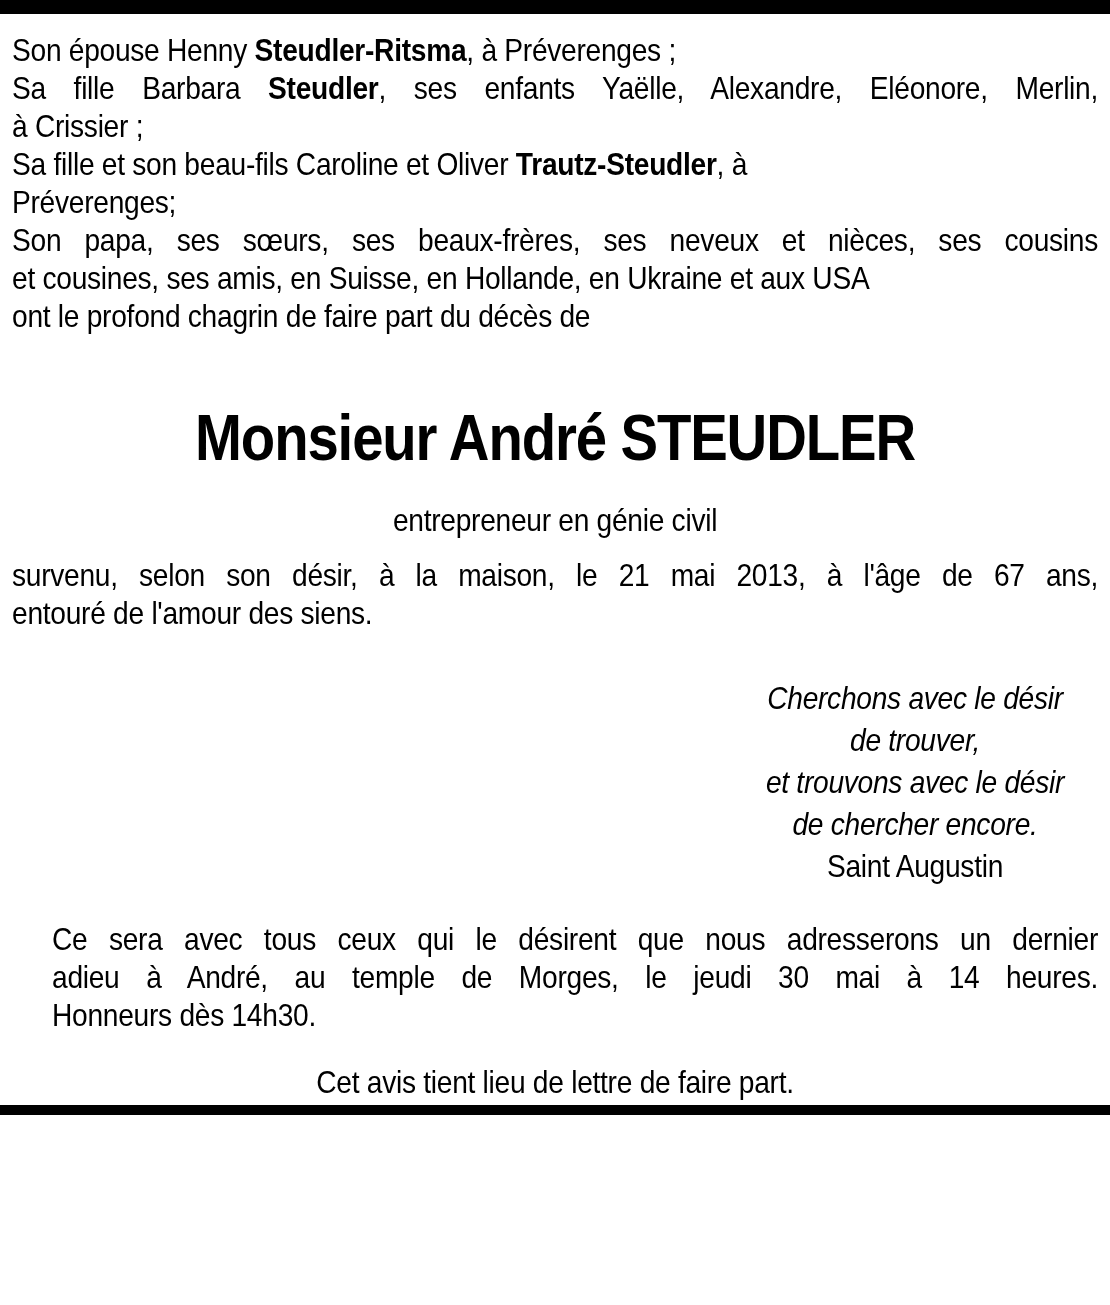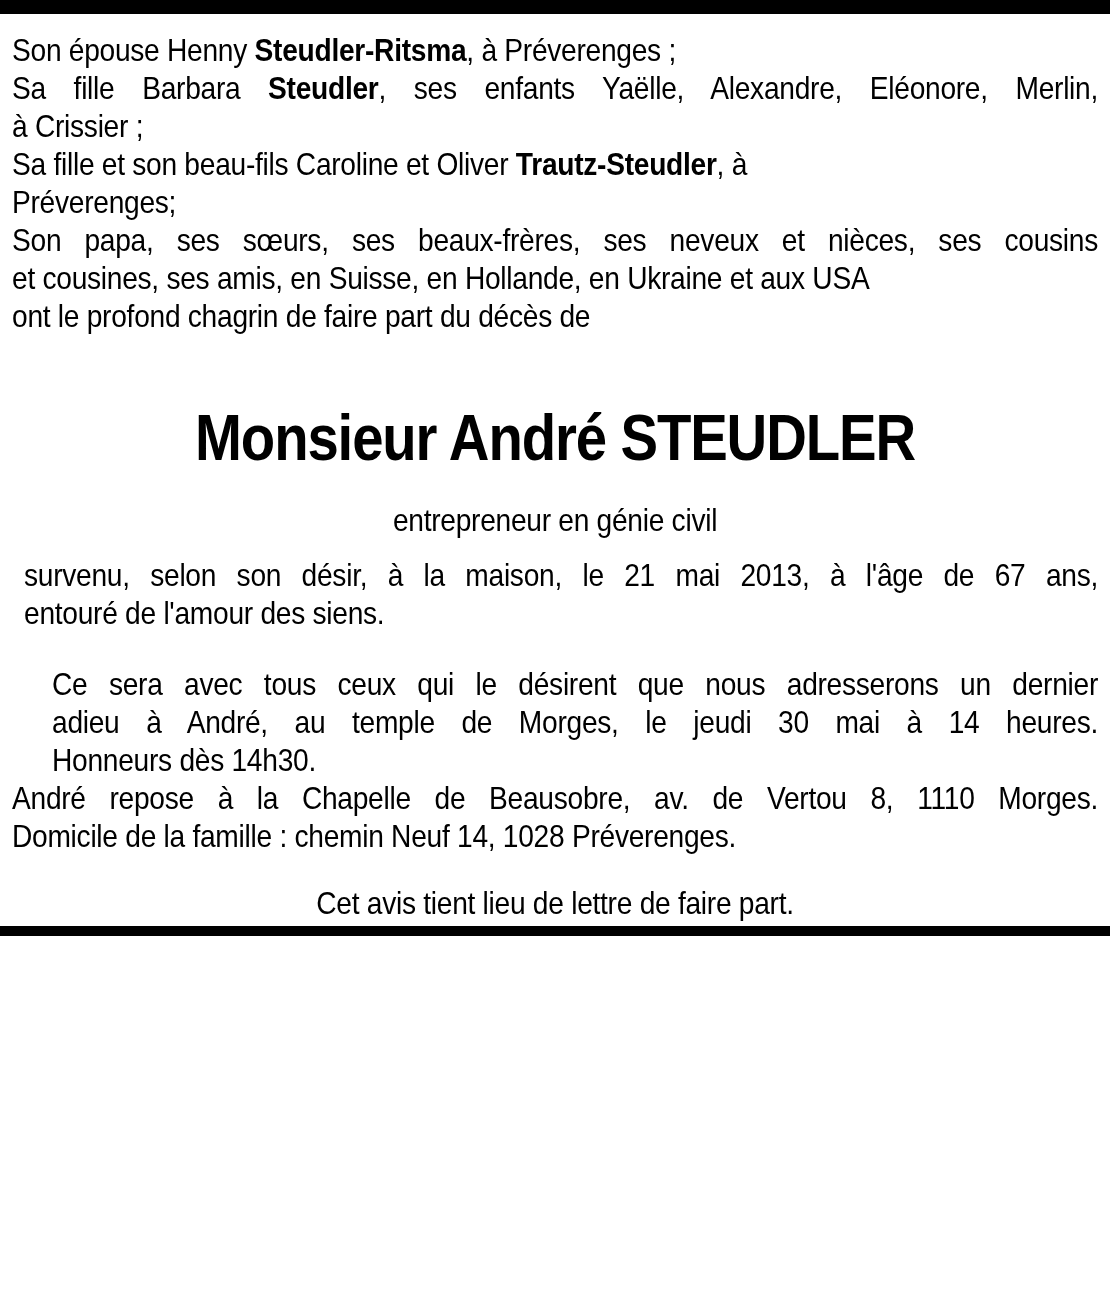--- a/index.html
+++ b/index.html
@@ -37,21 +37,21 @@
 
   .intro { margin-top: 17px; }
   .title {
     margin-top: 68px;
     font-size: 64px;
     line-height: 70px;
     font-weight: bold;
     letter-spacing: -0.02em;
   }
   .subtitle { margin-top: 28px; }
-  .death { margin-top: 17px; margin-left: 12px; }
+  .death { margin-top: 17px; }
 
   .quote-block {
     margin-top: 45px;
     margin-left: 713px;
     width: 380px;
     font-style: italic;
   }
   .qline { line-height: 42px; text-align: center; }
   .qline.attribution { font-style: normal; }
 
@@ -80,30 +80,35 @@
     <div class="line center title">Monsieur André STEUDLER</div>
 
     <div class="line center subtitle">entrepreneur en génie civil</div>
 
     <div class="death">
         <div class="line just"><span>survenu, selon son désir, à la maison, le 21 mai 2013, à l'âge de 67 ans,</span></div>
         <div class="line"><span>entouré de l'amour des siens.</span></div>
       </div>
 
 
+    <div class="quote-block">
+      <div>
+          <div class="qline"><span>Cherchons avec le désir</span></div>
+          <div class="qline"><span>de trouver,</span></div>
+          <div class="qline"><span>et trouvons avec le désir</span></div>
+          <div class="qline"><span>de chercher encore.</span></div>
+        </div>
+      <div class="qline attribution">Saint Augustin</div>
+    </div>
 
     <div class="ceremony">
         <div class="line just"><span>Ce sera avec tous ceux qui le désirent que nous adresserons un dernier</span></div>
         <div class="line just"><span>adieu à André, au temple de Morges, le jeudi 30 mai à 14 heures.</span></div>
         <div class="line"><span>Honneurs dès 14h30.</span></div>
       </div>
 
-    <div>
-        <div class="line just"><span>André repose à la Chapelle de Beausobre, av. de Vertou 8, 1110 Morges.</span></div>
-        <div class="line"><span>Domicile de la famille : chemin Neuf 14, 1028 Préverenges.</span></div>
-      </div>
 
     <div class="line center closing">Cet  avis tient lieu de lettre de faire part.</div>
 
   </div>
 
   <div class="bar bottom"></div>
 </div>
 
 </body></html>

